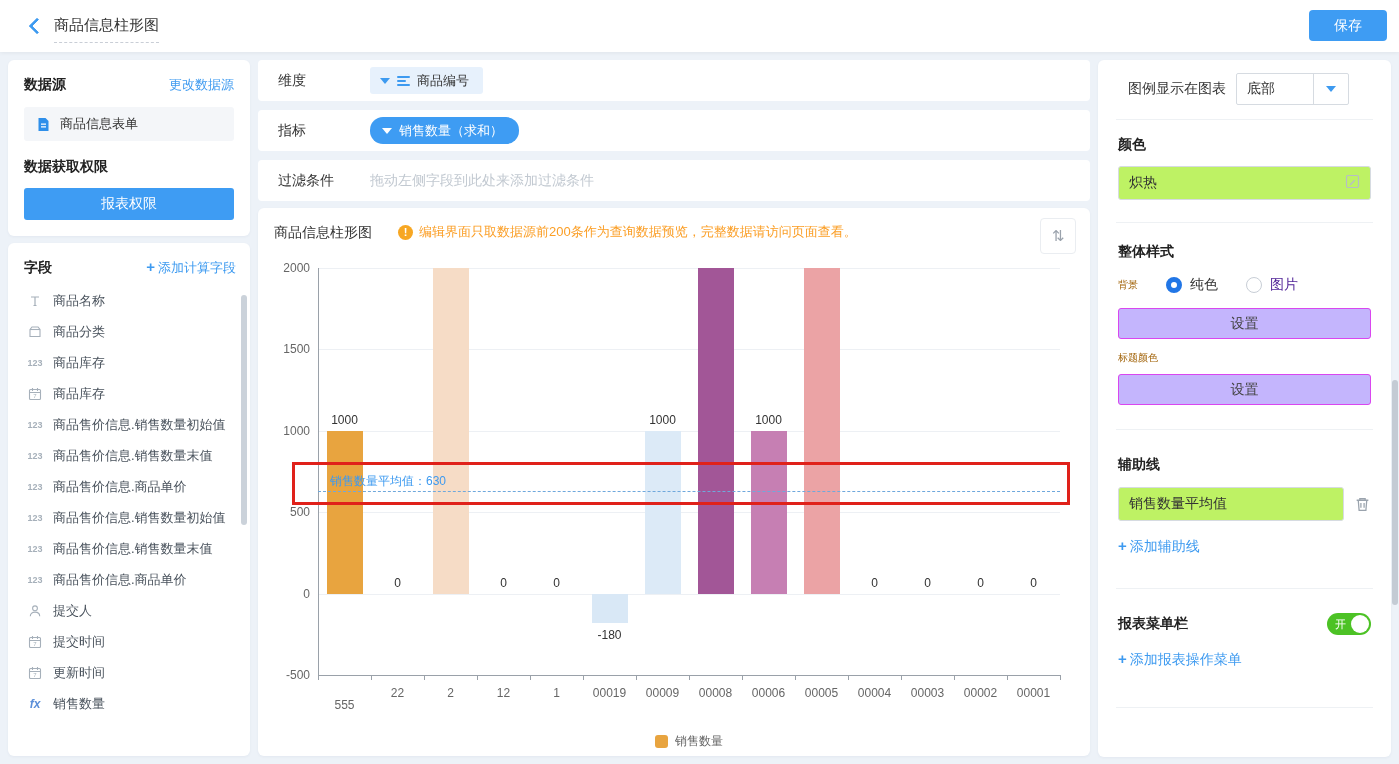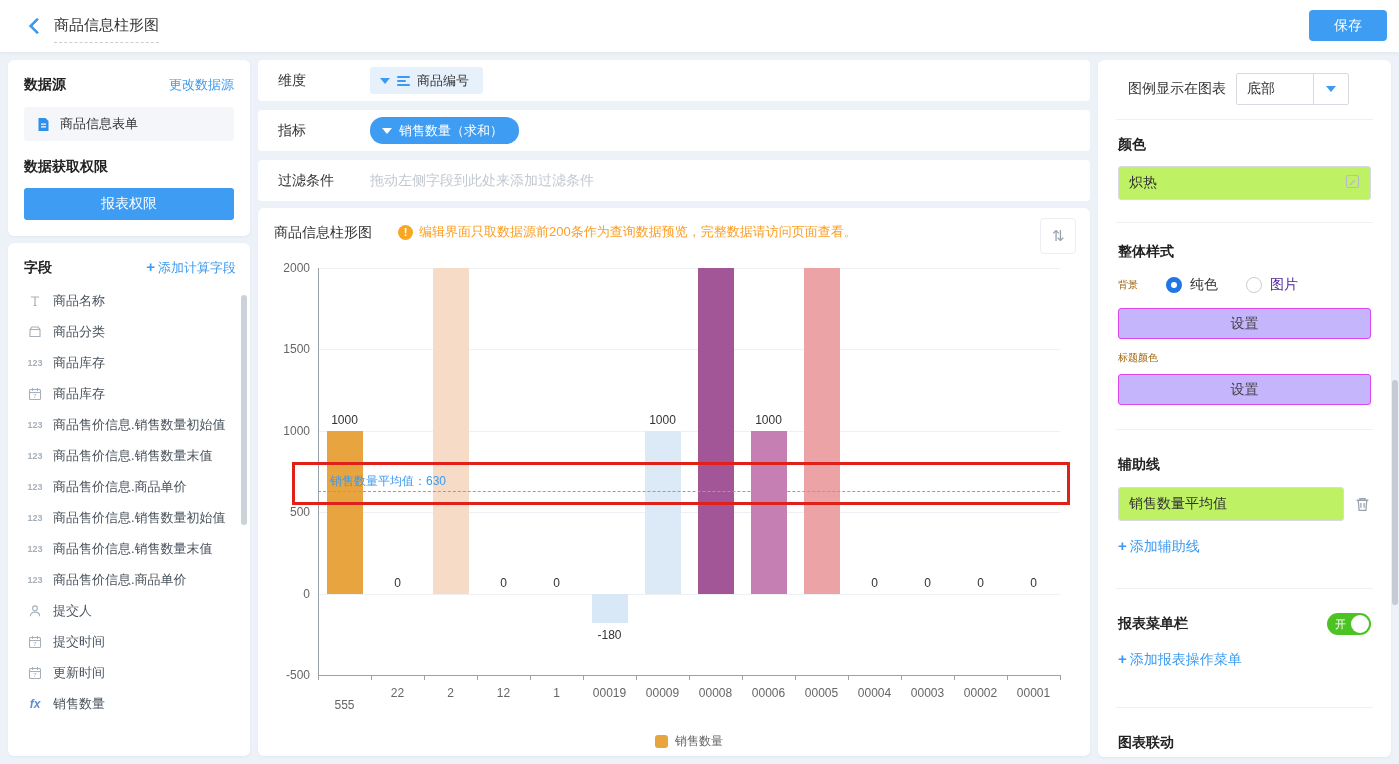--- a/index.html
+++ b/index.html
@@ -369,18 +369,17 @@
   <div class="row-between" style="margin-top:24px">
     <span class="sec-title">报表菜单栏</span>
     <span class="toggle">
       <span class="t-txt">开</span>
       <span class="knob"></span>
     </span>
   </div>
   <a class="link" style="display:inline-block;margin-top:15px;font-size:14px"><span class="plus-icon"></span><span>添加报表操作菜单</span></a>
   <div class="hr" style="margin-top:38px"></div>
 
-  <div class="sec-title" style="margin-top:26px">图表联动</div>
   
   
 </div>
 
 <div class="scroll-thumb" style="right:1px;top:380px;height:225px;background:#C4CBD4"></div>
 
 </body></html>

